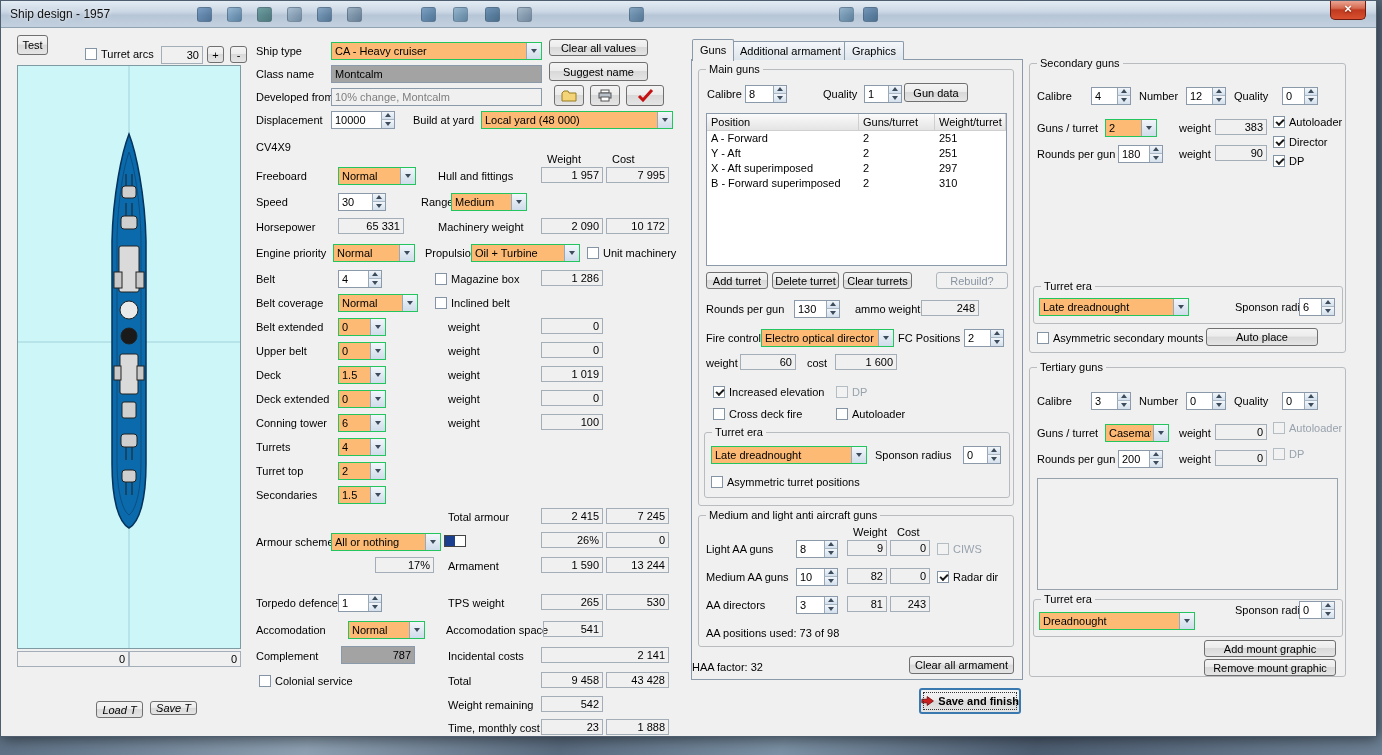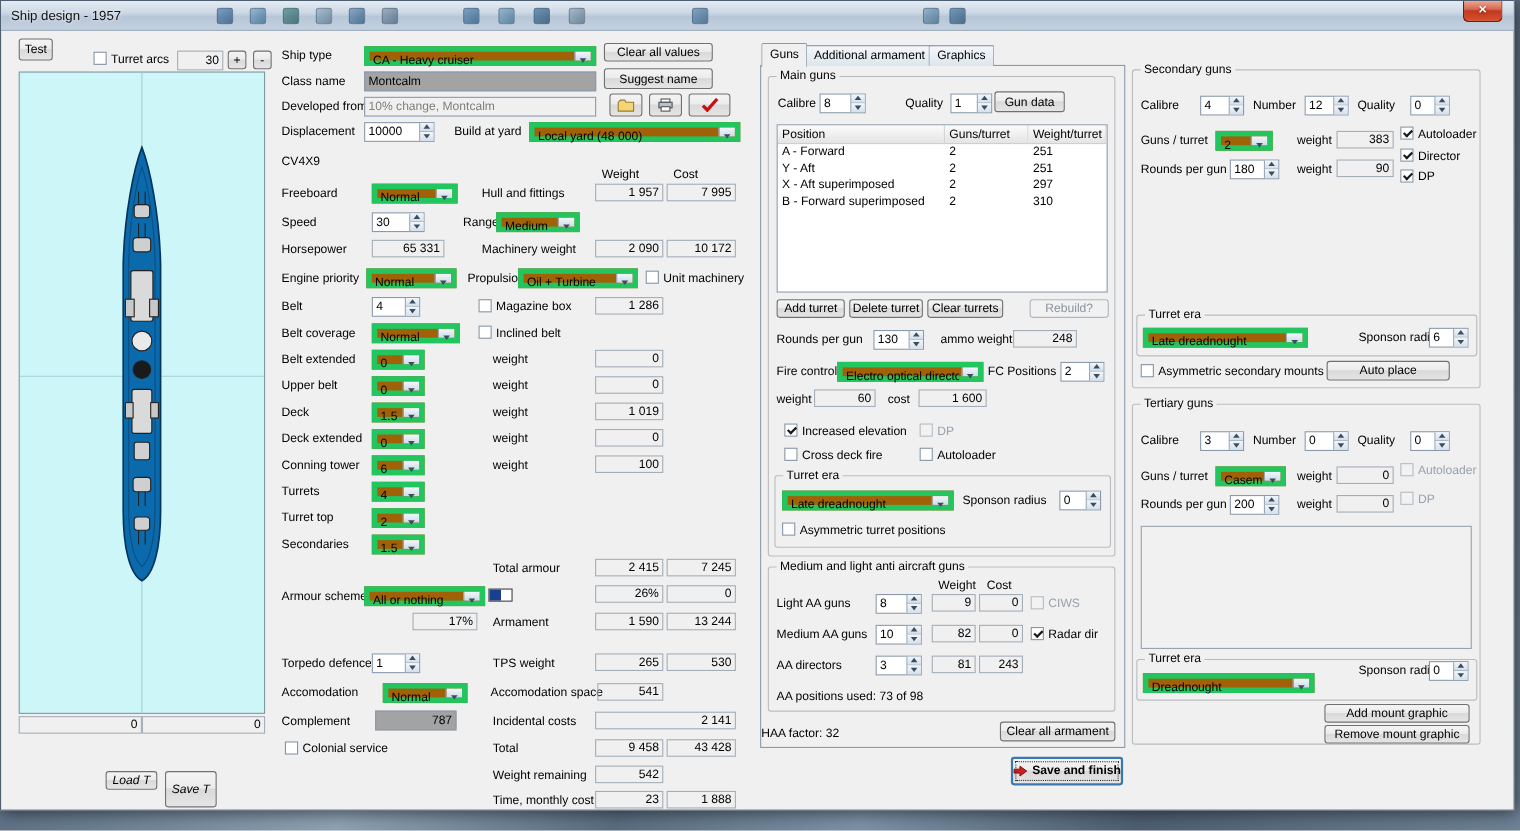--- a/index.html
+++ b/index.html
@@ -9,21 +9,21 @@
 #titlebar{position:absolute;left:0;top:0;width:100%;height:27px;background:linear-gradient(180deg,#e3ecf4 0%,#ccd8e5 40%,#b7c6d7 55%,#c3d1df 100%);border-bottom:1px solid #8fa3b5}
 #title{position:absolute;left:9px;top:6px;color:#101010;text-shadow:0 0 4px #fff;font-size:12px}
 .tbi{position:absolute;top:6px;width:15px;height:15px;border-radius:3px;opacity:.75;border:1px solid rgba(40,60,80,.4)}
 #closebtn{position:absolute;right:10px;top:0;width:36px;height:19px;border:1px solid #6e1c10;border-top:none;border-radius:0 0 5px 5px;background:linear-gradient(180deg,#eaa493 0%,#d66a50 40%,#c03a20 50%,#d8502e 100%);color:#fff;text-align:center;line-height:16px;font-size:13px;font-weight:bold;text-shadow:0 1px 2px #801800;cursor:default}
 .lbl{position:absolute;white-space:nowrap;line-height:13px}
 .tx{position:absolute;height:18px;border:1px solid #8a9aaa;background:#a3a3a3;padding:2px 3px;line-height:13px;white-space:nowrap;overflow:hidden}
 .tx.dis{background:#f0f0f0;color:#7e7e7e}
 .vb{position:absolute;height:16px;border:1px solid #a4aeb8;text-align:right;padding:1px 3px;line-height:12px;white-space:nowrap}
 .btn{position:absolute;font-family:inherit;font-size:11px;background:linear-gradient(180deg,#f4f4f4 0%,#ececec 45%,#d9d9d9 50%,#e5e5e5 100%);border:1px solid #707070;border-radius:3px;cursor:default;white-space:nowrap}
 .btn.dis{color:#8894a0;border-color:#aeb6be;background:#f1f1f1}
-.dd{position:absolute;height:18px;border:5px solid #22c55e;background:#a16207}
+.dd{position:absolute;height:18px;border:1px solid #22c55e;background:#fdba74}
 .dd .v{position:absolute;left:3px;top:2px;right:17px;white-space:nowrap;overflow:hidden;line-height:13px}
 .dd .a{position:absolute;right:0;top:0;width:15px;height:100%;background:linear-gradient(180deg,#f2f6fa,#cfdcea);border-left:1px solid #98a8b8}
 .dd .a::after{content:"";position:absolute;left:4px;top:6px;border:3px solid transparent;border-top:4px solid #3c4c5c}
 .spin{position:absolute;height:18px;border:1px solid #8a9aaa;background:#fff}
 .spin .v{position:absolute;left:3px;top:2px;right:15px;line-height:13px;white-space:nowrap}
 .spin .b{position:absolute;right:0;width:13px;height:8px;background:linear-gradient(180deg,#f2f6fa,#d4e0ec);border-left:1px solid #98a8b8}
 .spin .b.up{top:0;border-bottom:1px solid #aab8c6}
 .spin .b.dn{bottom:0}
 .spin .b::after{content:"";position:absolute;left:3px;border:3px solid transparent}
 .spin .b.up::after{top:1px;border-top:none;border-bottom:4px solid #3c4c5c}
@@ -108,21 +108,21 @@
           <line x1="114" y1="381" x2="114" y2="394"></line>
         <rect x="104" y="404" width="14" height="12" rx="3"></rect>
         <line x1="108" y1="416" x2="108" y2="429"></line>
           <line x1="114" y1="416" x2="114" y2="429"></line>
       </g>
     </svg>
   </div>
   <span class="vb" style="left:16px;top:650px;width:112px">0</span>
   <span class="vb" style="left:128px;top:650px;width:112px">0</span>
   <button class="btn" style="left:95px;top:700px;width:47px;height:17px;font-style:italic">Load T</button>
-  <button class="btn" style="left:149px;top:700px;width:47px;height:33px;font-style:italic">Save T</button>
+  <button class="btn" style="left:149px;top:700px;width:47px;height:14px;font-style:italic">Save T</button>
 
   <span class="lbl" style="left:255px;top:44px">Ship type</span>
   <div class="dd" style="left:330px;top:41px;width:211px">
       <span class="v">CA - Heavy cruiser</span>
       <span class="a"></span>
     </div>
 
   <span class="lbl" style="left:255px;top:67px">Class name</span>
   <div class="tx" style="left:330px;top:64px;width:211px">Montcalm</div>
 

